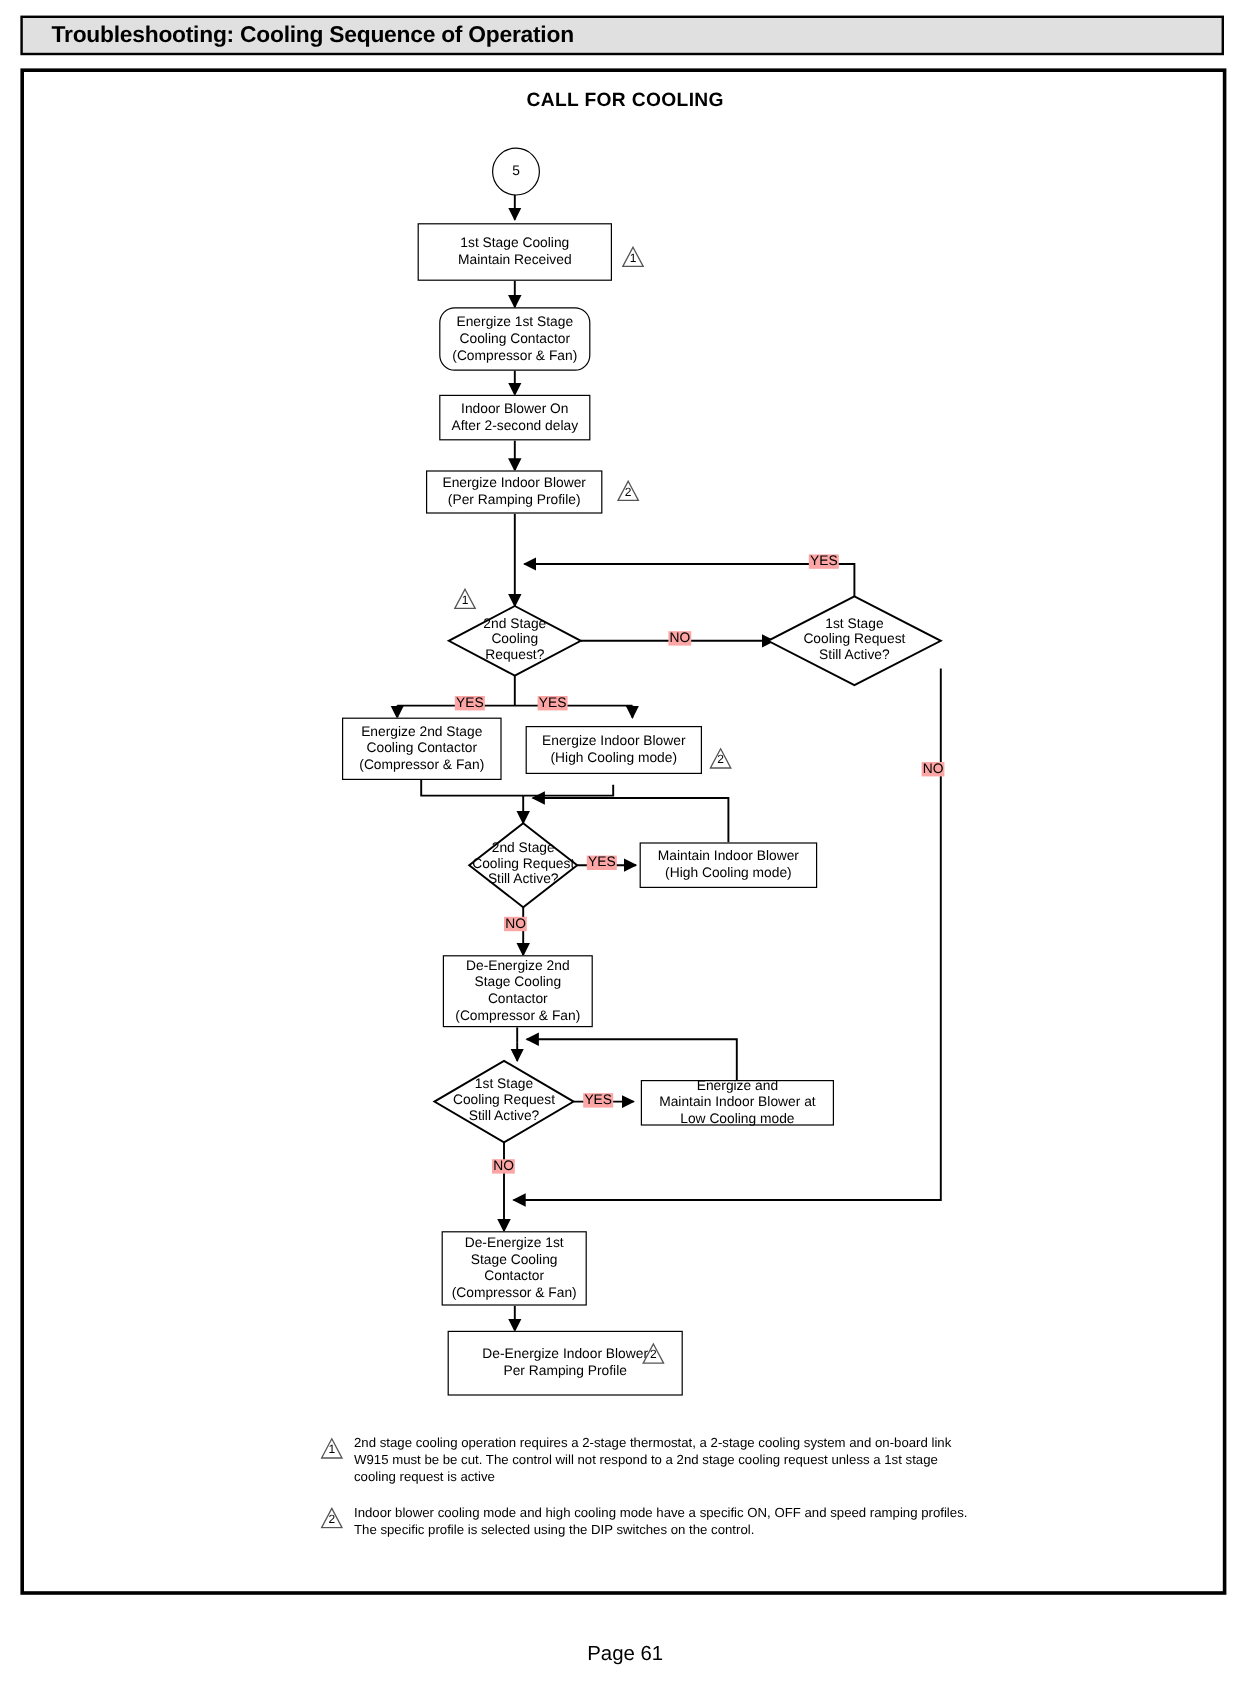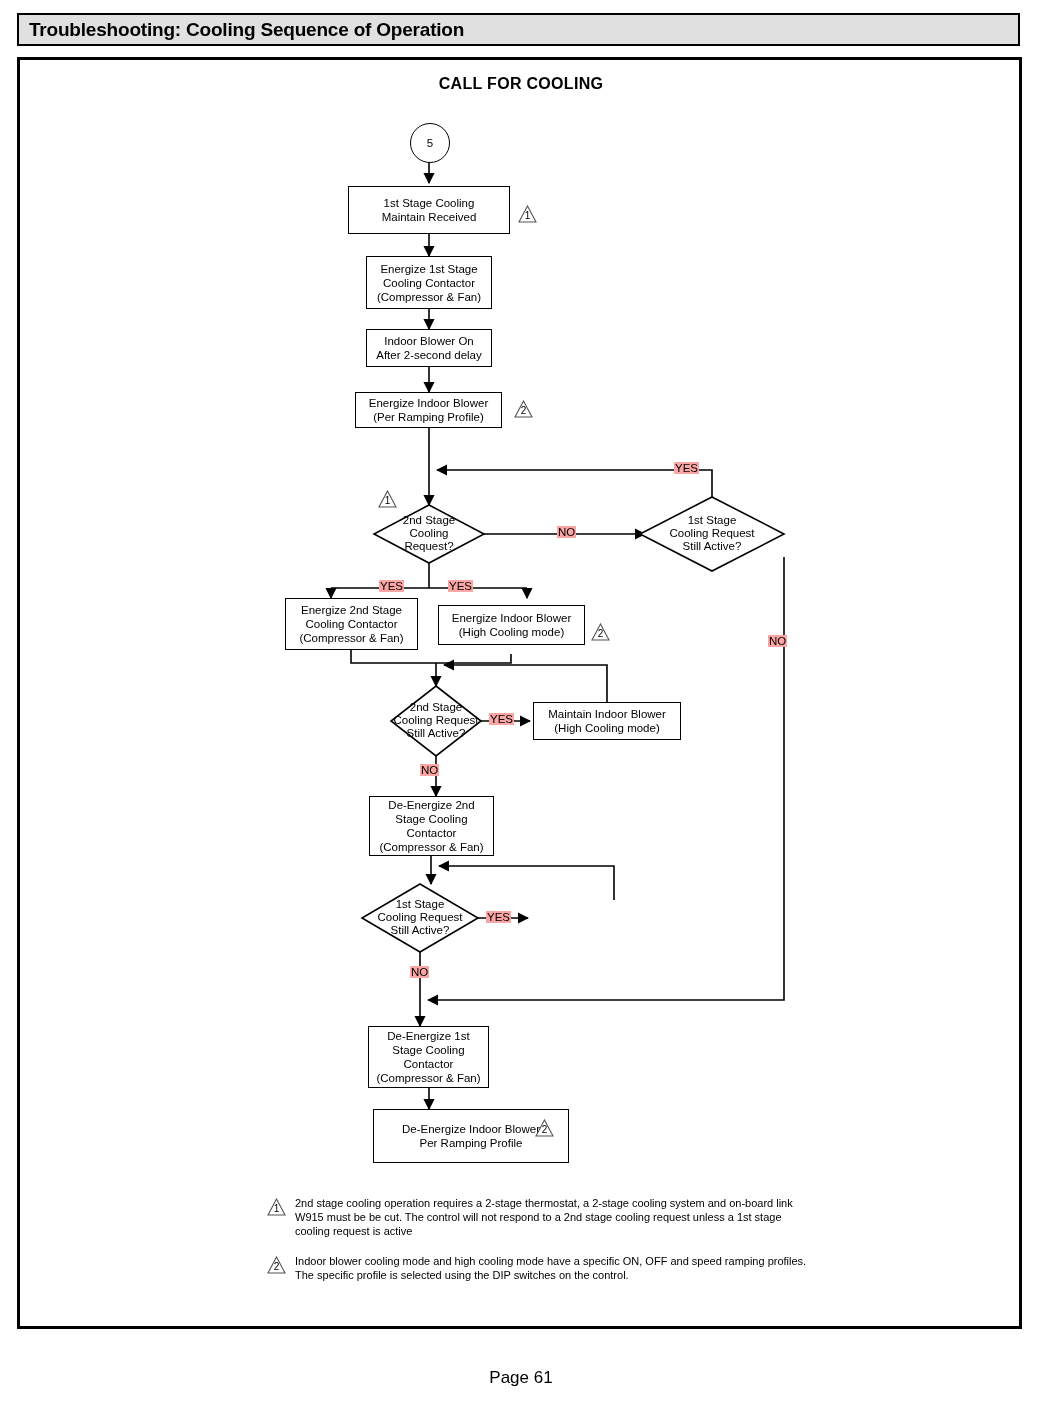--- a/index.html
+++ b/index.html
@@ -25,21 +25,21 @@
     height: 33px;
     background: #e0e0e0;
     border: 2px solid #000;
     box-sizing: border-box;
     display: flex;
     align-items: center;
   }
   #header-title {
     font-size: 19px;
     font-weight: bold;
-    padding-left: 10px;
+    padding-left: 24px;
     letter-spacing: -0.2px;
     white-space: nowrap;
   }
 
   
   #page-frame {
     position: absolute;
     left: 17px;
     top: 57px;
     width: 1005px;
@@ -241,21 +241,21 @@
     </g>
   </svg>
 
   <div class="node-circle" style="left:410px; top:123px; width:38px; height:38px;">
     <span>5</span>
   </div>
 
   <div class="node-box" style="left:348px; top:186px; width:162px; height:48px;">1st Stage Cooling
 Maintain Received</div>
 
-  <div class="node-box" style="left:366px; top:256px; width:126px; height:53px;">Energize 1st Stage
+  <div class="node-box" style="left:366px; top:256px; width:126px; height:53px;border-radius:13px;">Energize 1st Stage
 Cooling Contactor
 (Compressor &amp; Fan)</div>
 
   <div class="node-box" style="left:366px; top:329px; width:126px; height:38px;">Indoor Blower On
 After 2-second delay</div>
 
   <div class="node-box" style="left:355px; top:392px; width:147px; height:36px;">Energize Indoor Blower
 (Per Ramping Profile)</div>
 
   <div class="node-box" style="left:285px; top:598px; width:133px; height:52px;">Energize 2nd Stage
@@ -266,20 +266,23 @@
 (High Cooling mode)</div>
 
   <div class="node-box" style="left:533px; top:702px; width:148px; height:38px;">Maintain Indoor Blower
 (High Cooling mode)</div>
 
   <div class="node-box" style="left:369px; top:796px; width:125px; height:60px;">De-Energize 2nd
 Stage Cooling
 Contactor
 (Compressor &amp; Fan)</div>
 
+  <div class="node-box" style="left:534px; top:900px; width:161px; height:38px;">Energize and
+Maintain Indoor Blower at
+Low Cooling mode</div>
 
   <div class="node-box" style="left:368px; top:1026px; width:121px; height:62px;">De-Energize 1st
 Stage Cooling
 Contactor
 (Compressor &amp; Fan)</div>
 
   <div class="node-box" style="left:337px; top:1109px; width:196px; height:54px;margin-left:36px;">De-Energize Indoor Blower
 Per Ramping Profile</div>
 
   <div class="diamond-label" style="left:379px; top:514px; width:100px;">2nd Stage

